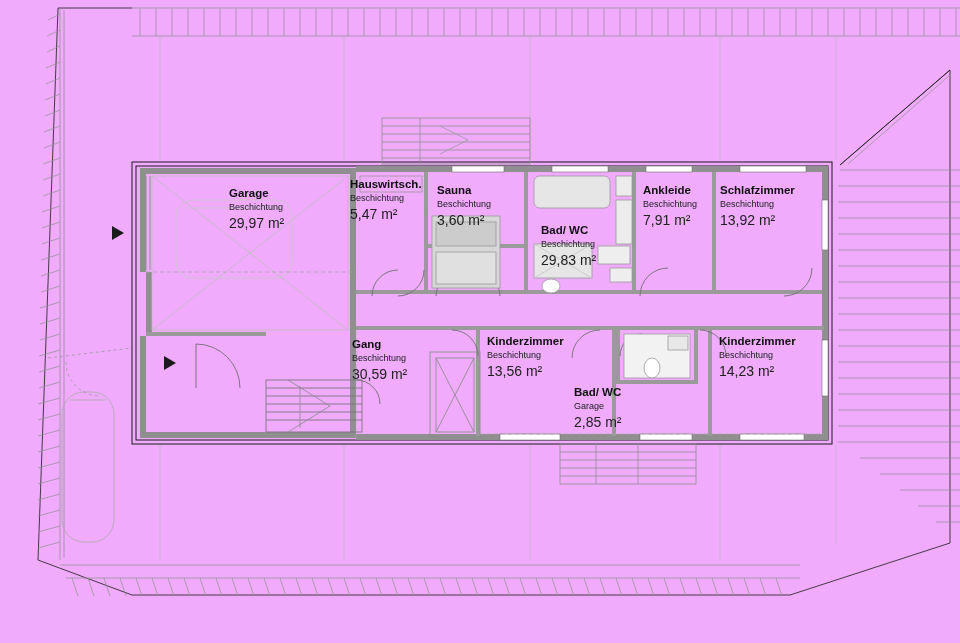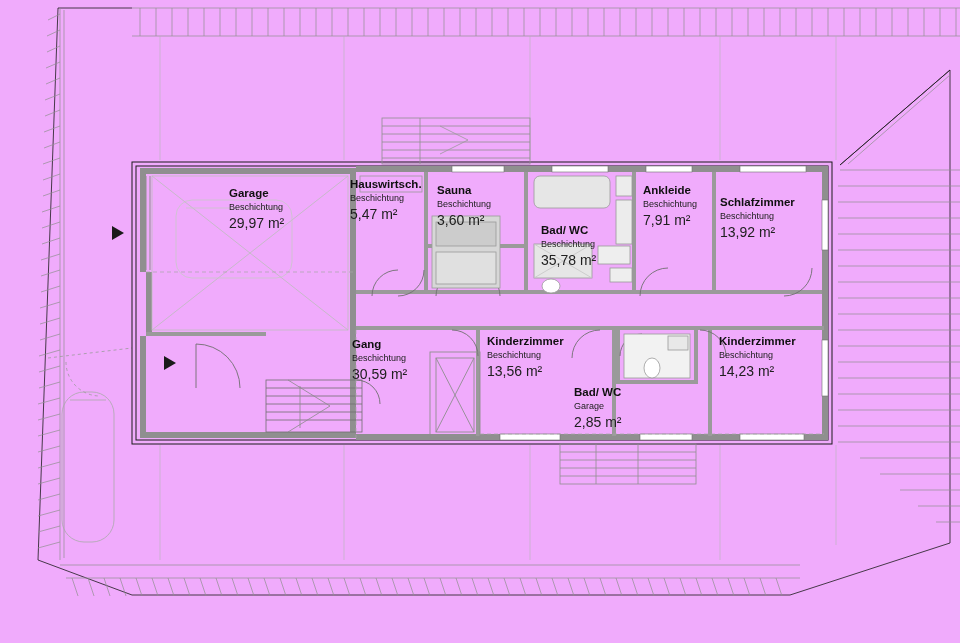--- a/index.html
+++ b/index.html
@@ -468,30 +468,30 @@
 
   <div class="room-label" style="left:437px; top:183px;">
     <span class="room-name">Sauna</span>
     <span class="room-finish">Beschichtung</span>
     <span class="room-area">3,60 m²</span>
   </div>
 
   <div class="room-label" style="left:541px; top:223px;">
     <span class="room-name">Bad/ WC</span>
     <span class="room-finish">Beschichtung</span>
-    <span class="room-area">35,78 m²</span>
+    <span class="room-area">29,83 m²</span>
   </div>
 
   <div class="room-label" style="left:643px; top:183px;">
     <span class="room-name">Ankleide</span>
     <span class="room-finish">Beschichtung</span>
     <span class="room-area">7,91 m²</span>
   </div>
 
-  <div class="room-label" style="left:720px; top:183px;margin-top:12px;">
+  <div class="room-label" style="left:720px; top:183px;">
     <span class="room-name">Schlafzimmer</span>
     <span class="room-finish">Beschichtung</span>
     <span class="room-area">13,92 m²</span>
   </div>
 
   <div class="room-label" style="left:352px; top:337px;">
     <span class="room-name">Gang</span>
     <span class="room-finish">Beschichtung</span>
     <span class="room-area">30,59 m²</span>
   </div>

